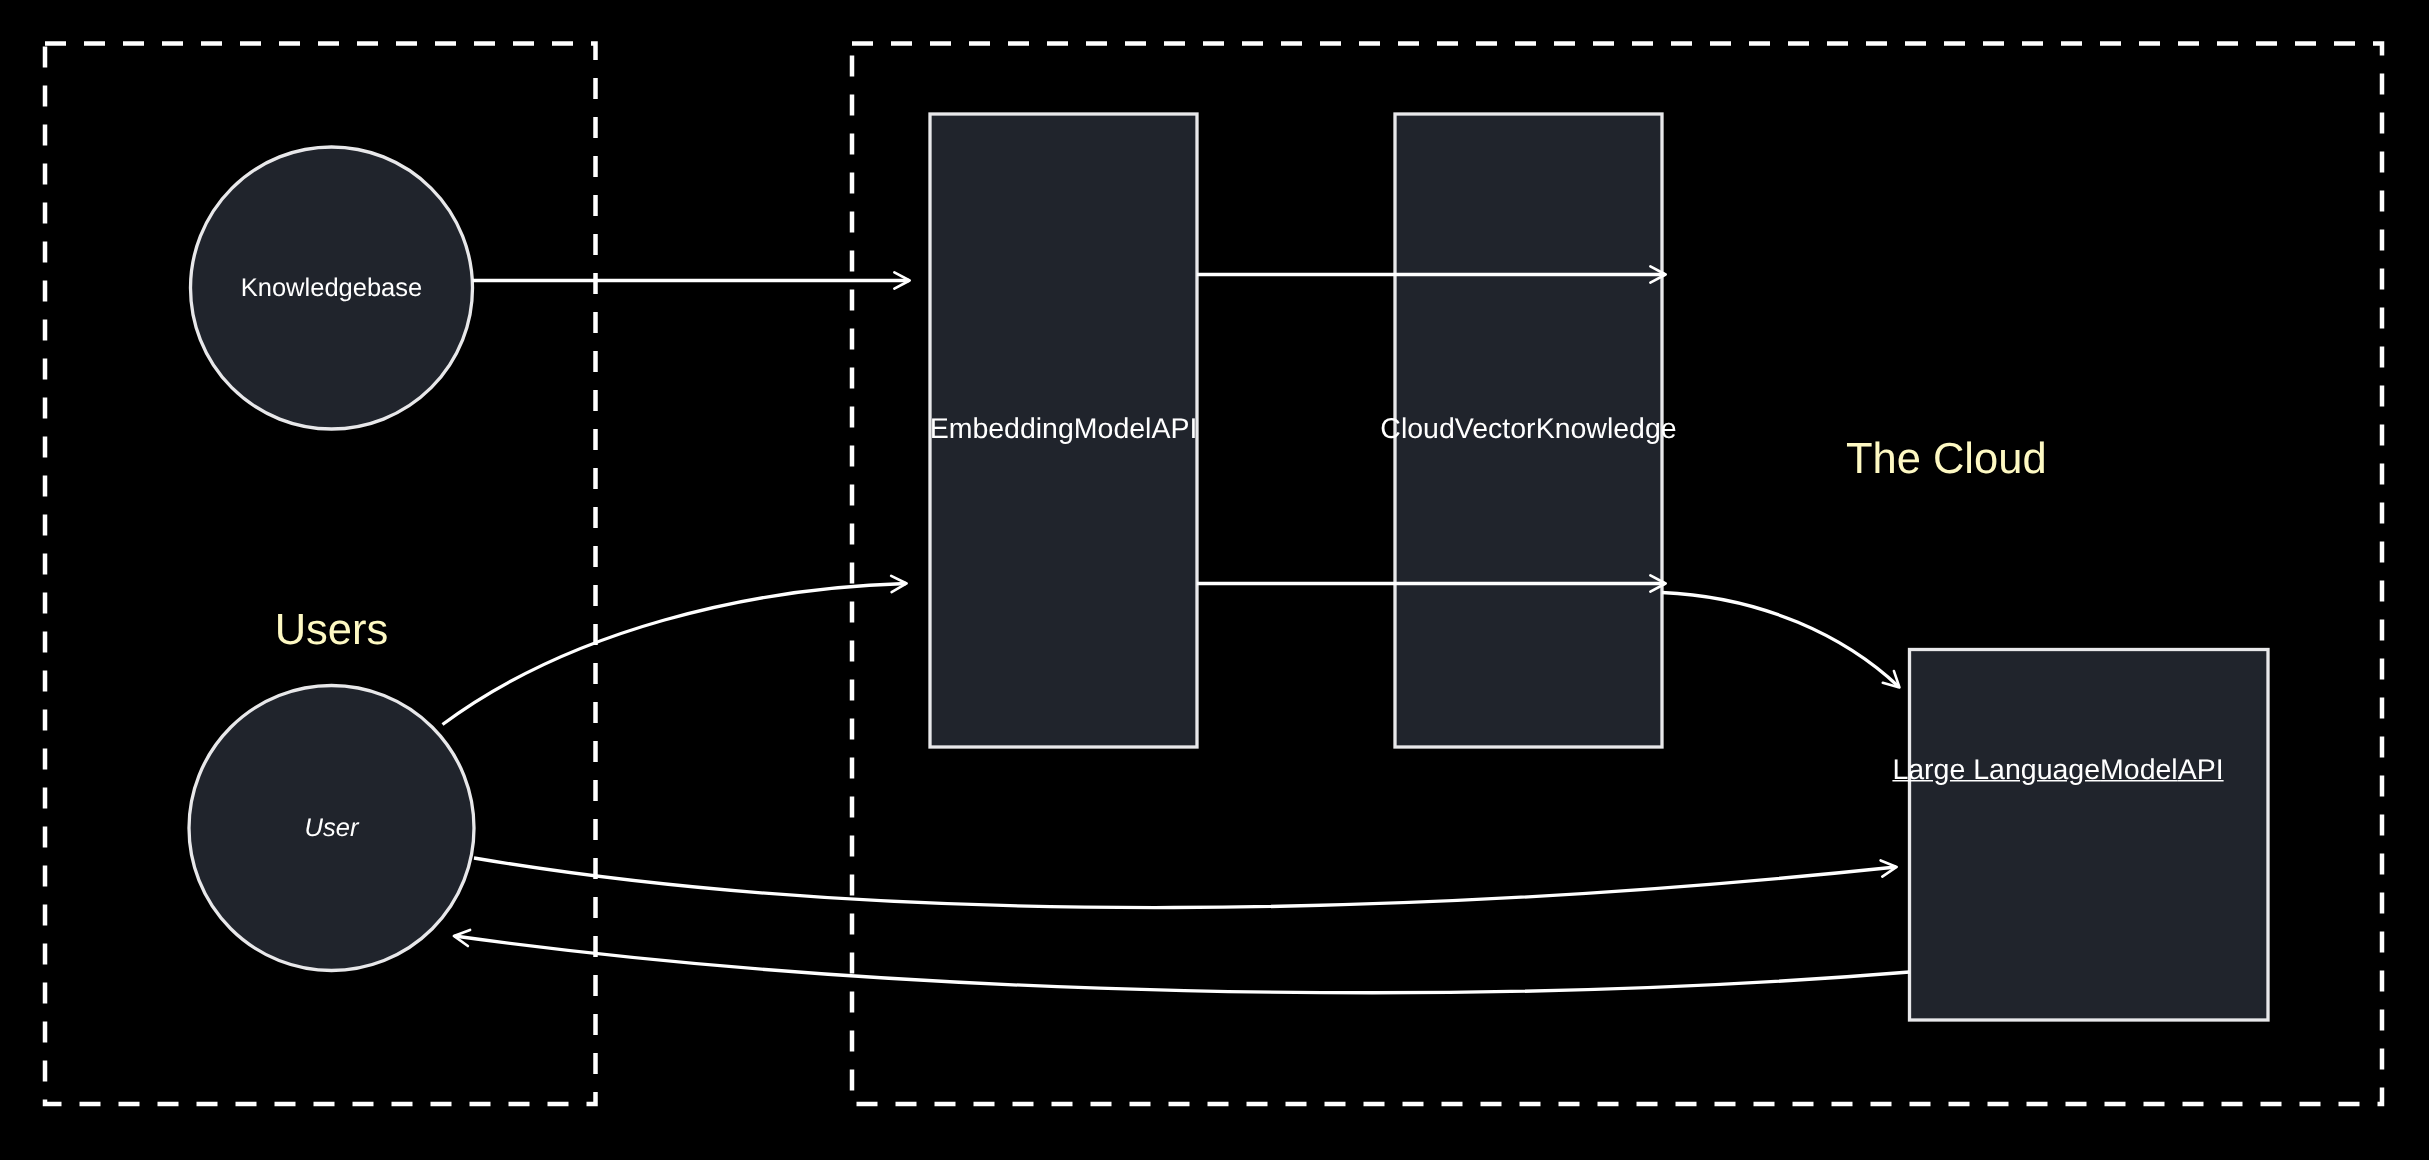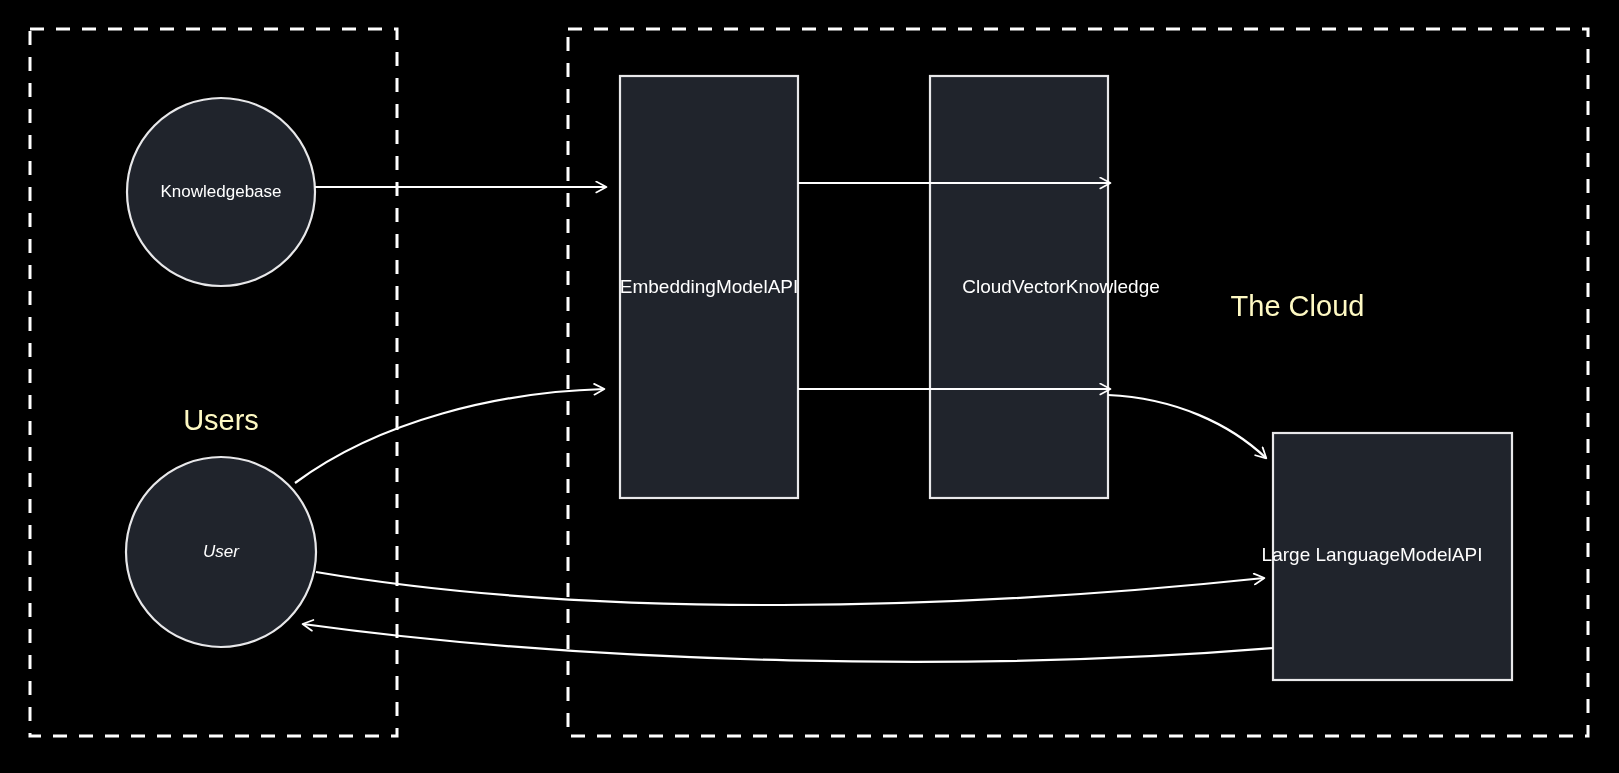--- a/index.html
+++ b/index.html
@@ -113,27 +113,27 @@
   <div class="node-label circle-text-sm" style="left:126px; top:536px; width:190px; height:32px;">
     <span class="label-line">User</span>
   </div>
 
   <div class="node-label box-text" style="left:620px; top:224px; width:178px; height:126px;">
     <span class="label-line">Embedding</span>
     <span class="label-line">Model</span>
     <span class="label-line">API</span>
   </div>
 
-  <div class="node-label box-text" style="left:968px; top:224px; width:186px; height:126px;justify-content:center;">
+  <div class="node-label box-text" style="left:926px; top:224px; width:186px; height:126px;justify-content:center;">
     <span class="label-line">Cloud</span>
     <span class="label-line">Vector</span>
     <span class="label-line">Knowledge</span>
   </div>
 
-  <div class="node-label box-text" style="left:1273px; top:492px; width:198px; height:126px;">
+  <div class="node-label box-text" style="left:1273px; top:451px; width:198px; height:126px;text-decoration:underline;">
     <span class="label-line">Large Language</span>
     <span class="label-line">Model</span>
     <span class="label-line">API</span>
   </div>
 
   <div class="zone-title" style="left:1175px; top:204px; width:245px;">
     <span class="label-line">The Cloud</span>
   </div>
 
 </div>

